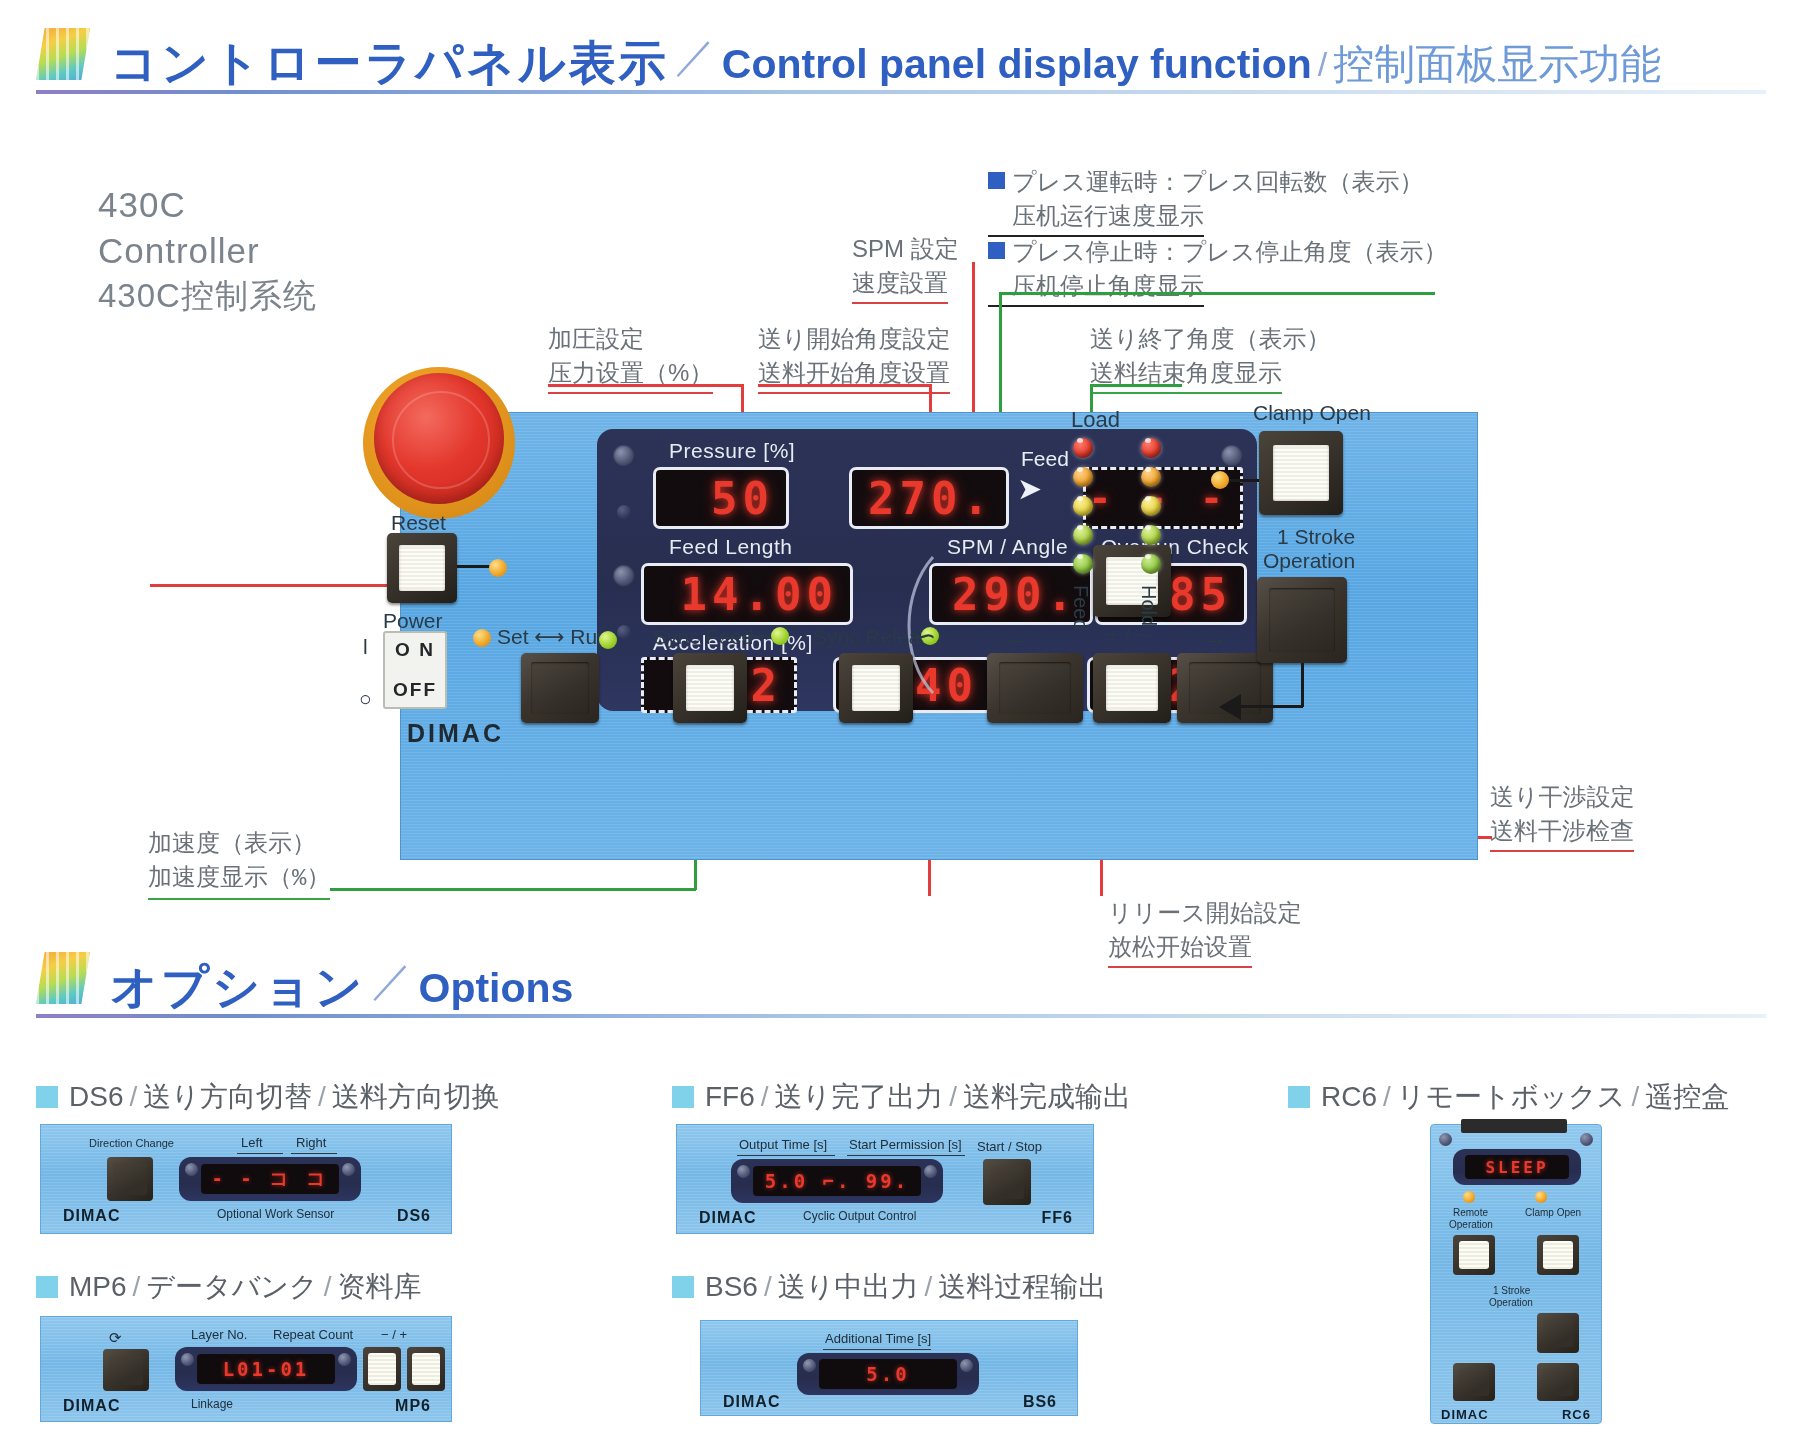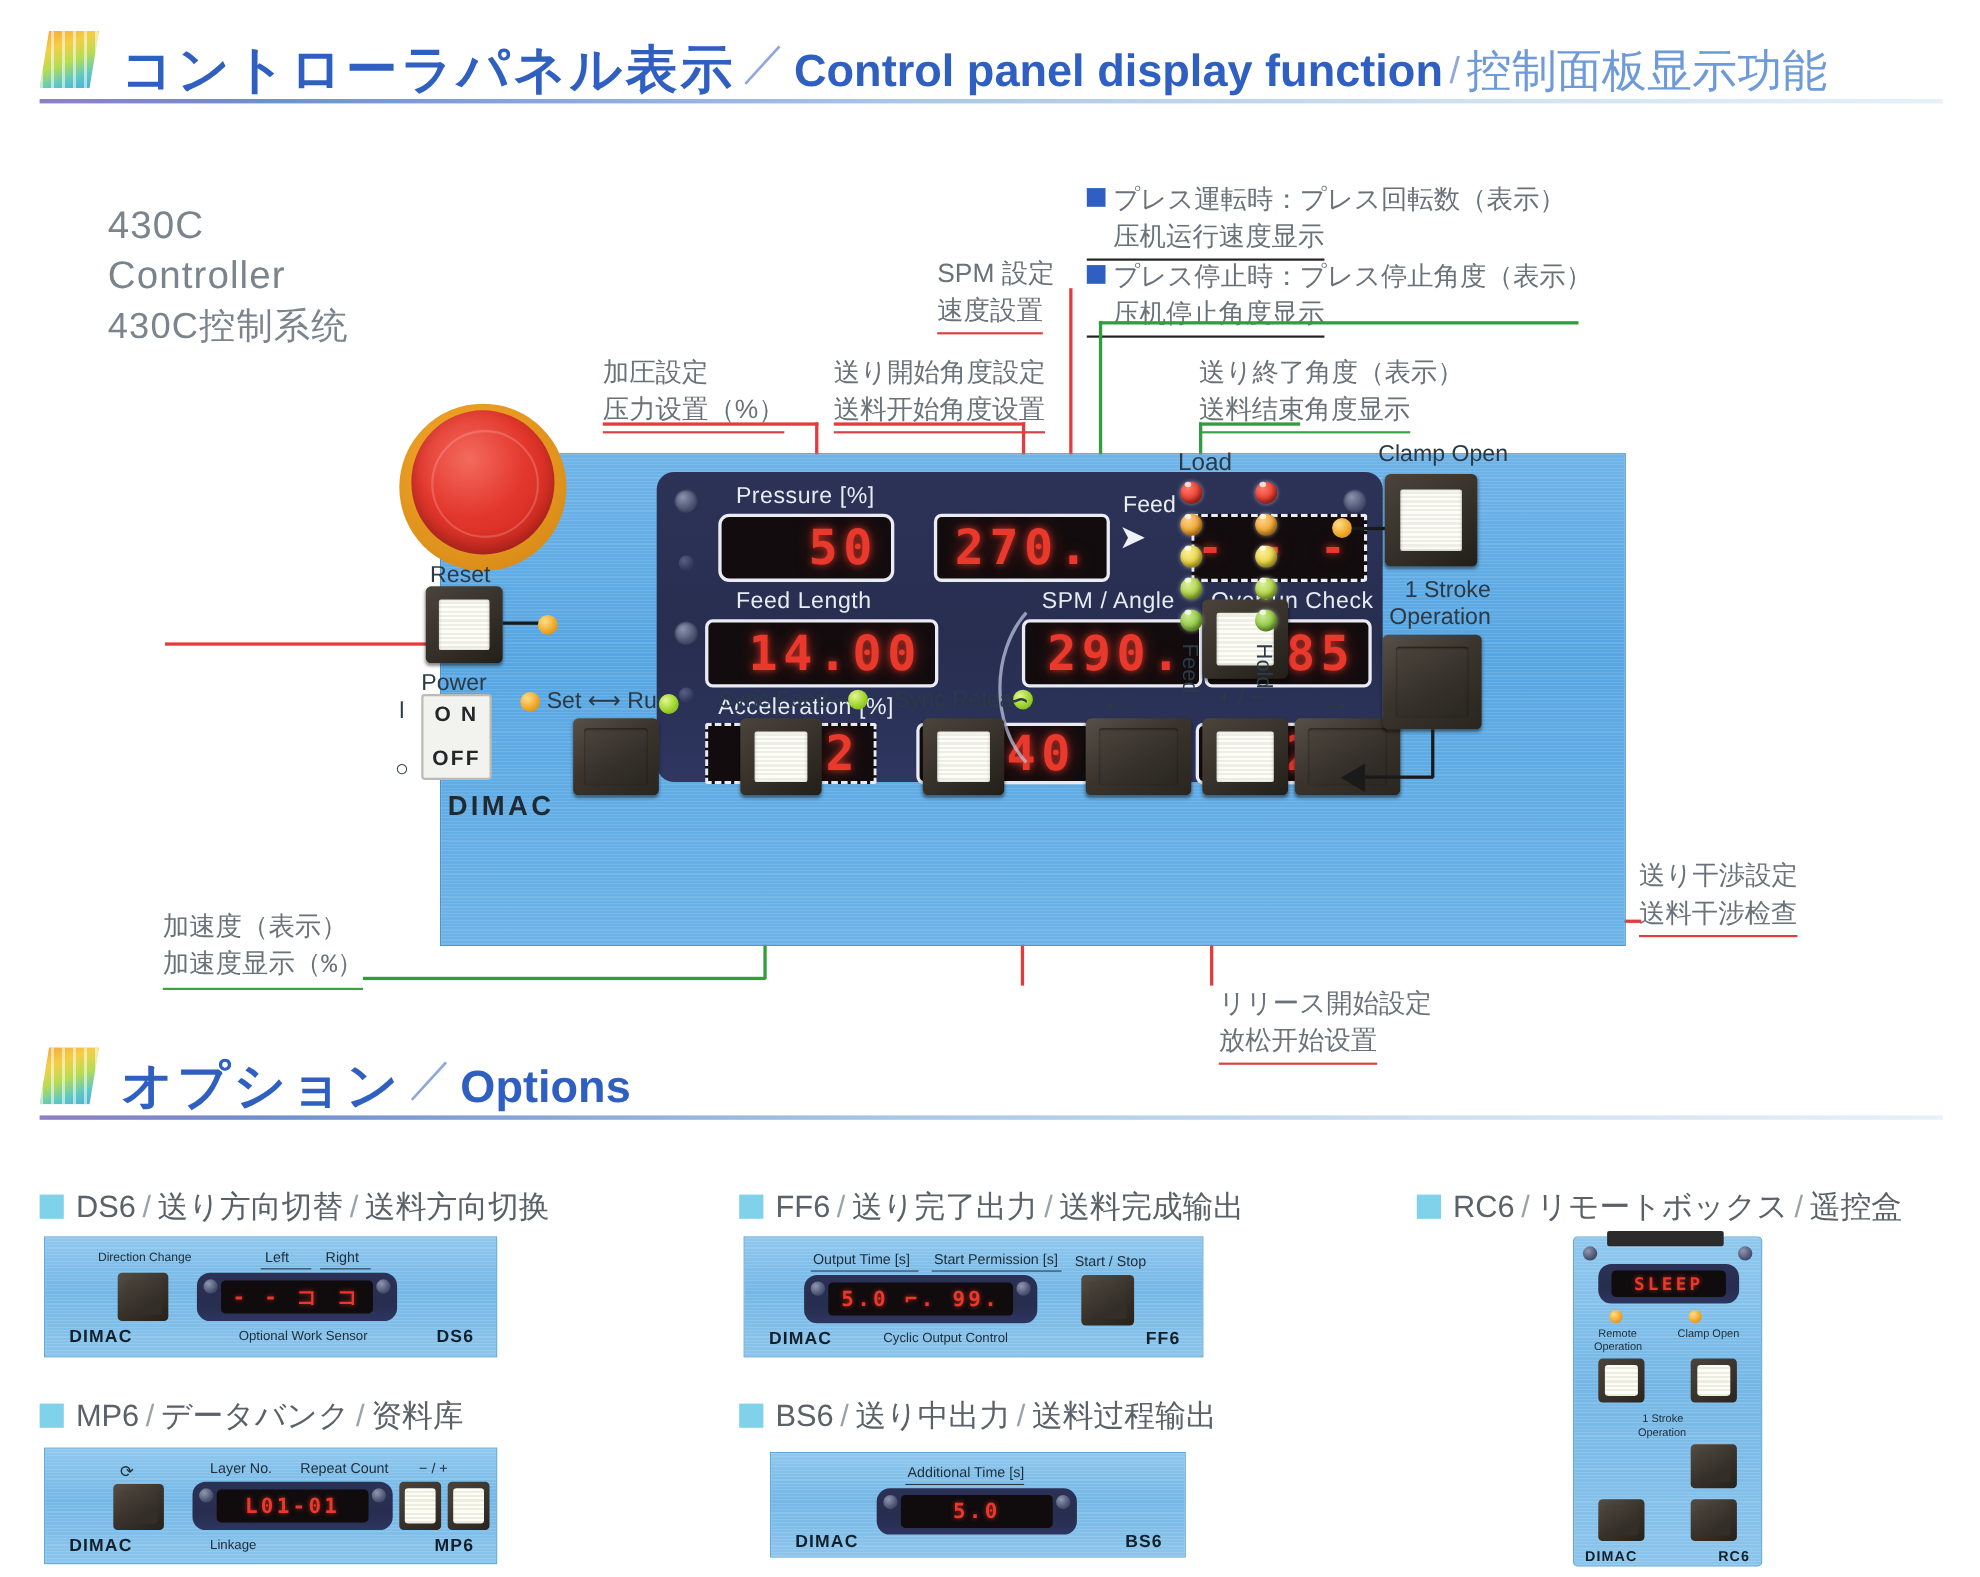--- a/index.html
+++ b/index.html
@@ -345,21 +345,21 @@
     <div class="disp-box" style="left:196px; top:16px; width:660px; height:282px;"></div>
     <div class="screw" style="left:212px; top:32px;"></div>
     <div class="screw" style="left:820px; top:32px;"></div>
     <div class="screw" style="left:212px; top:152px;"></div>
     <div class="screw" style="left:820px; top:250px;"></div>
     <div class="dot-led" style="left:216px; top:92px;"></div>
     <div class="dot-led" style="left:216px; top:212px;"></div>
     <div class="dot-led" style="left:824px; top:96px;"></div>
 
     <div class="lcd-label" style="left:268px; top:26px;">Pressure  [%]</div>
-    <div class="lcd solid" style="left:252px; top:54px; width:160px; height:62px;border-radius:10px;">
+    <div class="lcd solid" style="left:252px; top:54px; width:136px; height:62px;">
       <span class="seg">50</span>
     </div>
     <div class="lcd solid" style="left:448px; top:54px; width:160px; height:62px;">
       <span class="seg">270.</span>
     </div>
     <div class="panel-word" style="left:620px; top:34px;">Feed</div>
     <div class="arrowglyph" style="left:616px; top:58px;">➤</div>
     <div class="lcd dashed" style="left:682px; top:54px; width:160px; height:62px;">
       <span class="seg" style="font-size:38px">- - -</span>
     </div>

